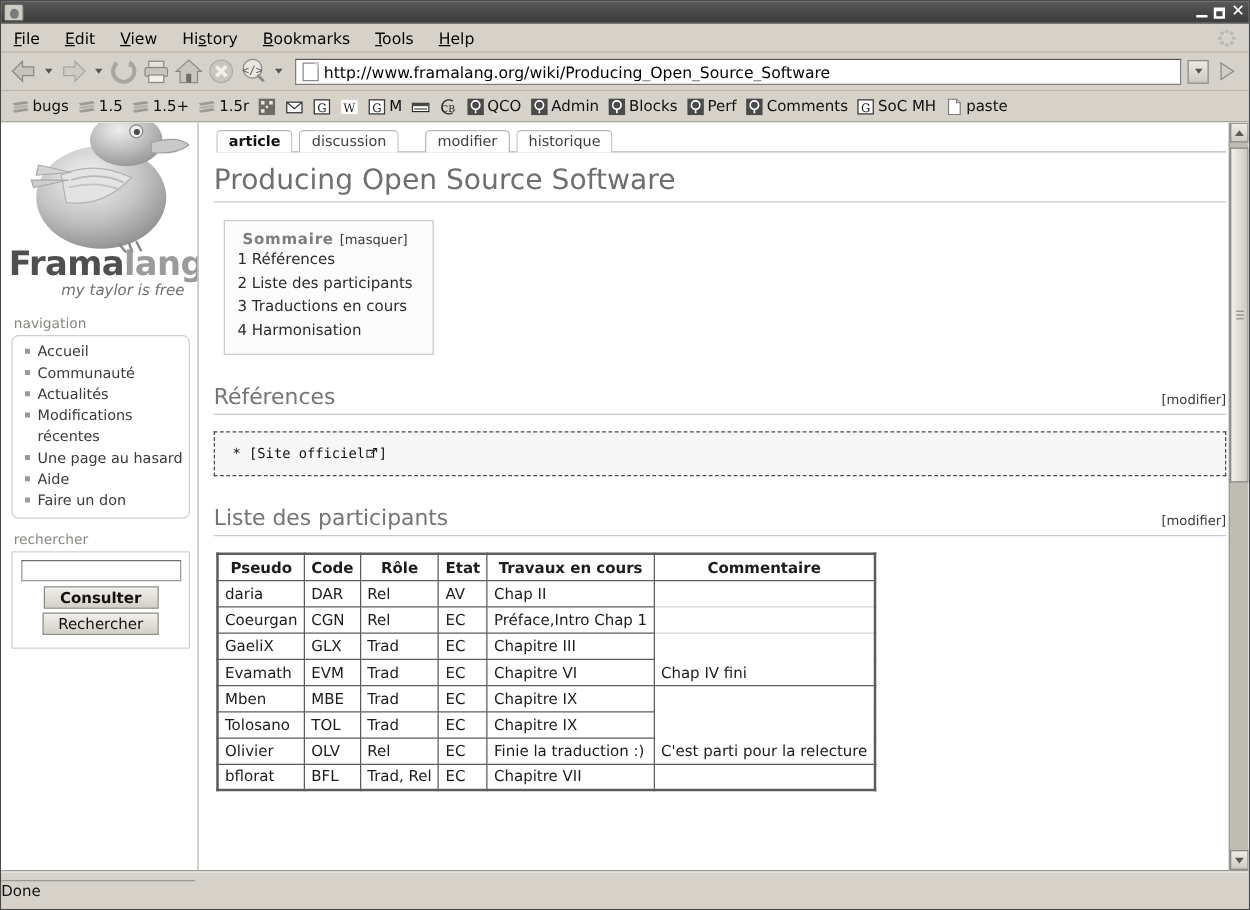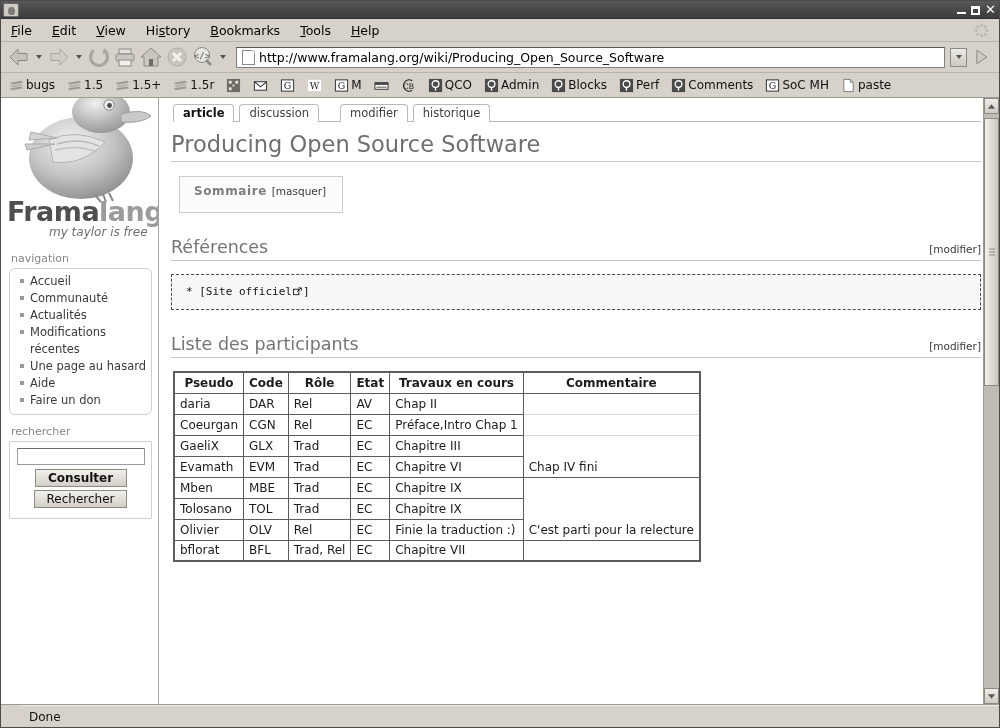--- a/index.html
+++ b/index.html
@@ -136,21 +136,21 @@
     display: flex; align-items: center; justify-content: center;
   }
 
   
   .bookmarkbar {
     height: 25px; flex: 0 0 auto;
     background: #d6d2ca;
     display: flex; align-items: center;
     padding: 0 6px;
     border-bottom: 1px solid #9d9a93;
-    gap: 6px;
+    gap: 1px;
     overflow: hidden;
   }
   .bm {
     display: flex; align-items: center; gap: 2px;
     padding: 1px 4px 1px 2px;
     font-size: 12px; color: #111;
     white-space: nowrap; flex: 0 0 auto;
   }
   .bm-ico { width: 15px; height: 15px; flex: 0 0 auto; }
 
@@ -273,21 +273,21 @@
   .toc {
     display: inline-block;
     border: 1px solid #cdcdcd;
     background: #fcfcfc;
     padding: 7px 16px 9px 10px;
     margin: 14px 0 0 10px;
   }
   .toc-title {
     font-size: 12px; color: #7d7d7d; font-weight: bold;
     letter-spacing: .6px;
-    margin-bottom: 5px; padding-left: 4px;
+    margin-bottom: 0; padding-left: 4px;
   }
   .toc-title .hide {
     font-size: 10.5px; font-weight: normal; color: #3a3a3a;
     letter-spacing: 0;
   }
   .toc ul { list-style: none; margin: 0; padding: 0; }
   .toc li { font-size: 12px; color: #2c2c2c; line-height: 19px; }
 
   h2.section {
     font-size: 17.5px; font-weight: normal; color: #757575;
@@ -360,26 +360,24 @@
   }
   .sb-grip {
     position: absolute; left: 50%; top: 50%;
     transform: translate(-50%,-50%);
     width: 6px;
   }
   .sb-grip i { display:block; height:1px; background:#8d8a84; margin: 2px 0; }
 
   
   .statusbar {
-    height: 22px; flex: 0 0 auto;
+    height: 30px; flex: 0 0 auto;
     background: #d6d2ca;
     display: flex; align-items: center;
-    padding-left: 8px;
     border-top: 1px solid #f0eee9;
-    margin-left: 20px;
   }
   .status-text { font-size: 12px; color: #111; }
   .status-notch {
     position: absolute; left: 0; bottom: 22px;
     width: 155px; height: 1px; background: #9d9a93;
   }
 </style>
 </head>
 <body>
 
@@ -672,20 +670,26 @@
         <div class="tab">historique</div>
       </div>
 
       <h1 class="page-title">Producing Open Source Software</h1>
 
       <div class="toc">
         <div class="toc-title">
           <span>Sommaire</span>
           <span class="hide">[masquer]</span>
         </div>
+        <ul>
+          <li>1 Références</li>
+          <li>2 Liste des participants</li>
+          <li>3 Traductions en cours</li>
+          <li>4 Harmonisation</li>
+        </ul>
       </div>
 
       <h2 class="section">
         <span>Références</span>
         <span class="editlink">[modifier]</span>
       </h2>
 
       <pre class="wikipre"><span>* [Site officiel</span><svg class="extico" viewBox="0 0 10 10">
             <rect x="0.5" y="2.5" width="6" height="6" fill="none" stroke="#1c1c1c" stroke-width="1"></rect>
             <path d="M4.5 5.5 L9 1 M6 1 L9.3 1 L9.3 4.3" fill="none" stroke="#1c1c1c" stroke-width="1"></path>

